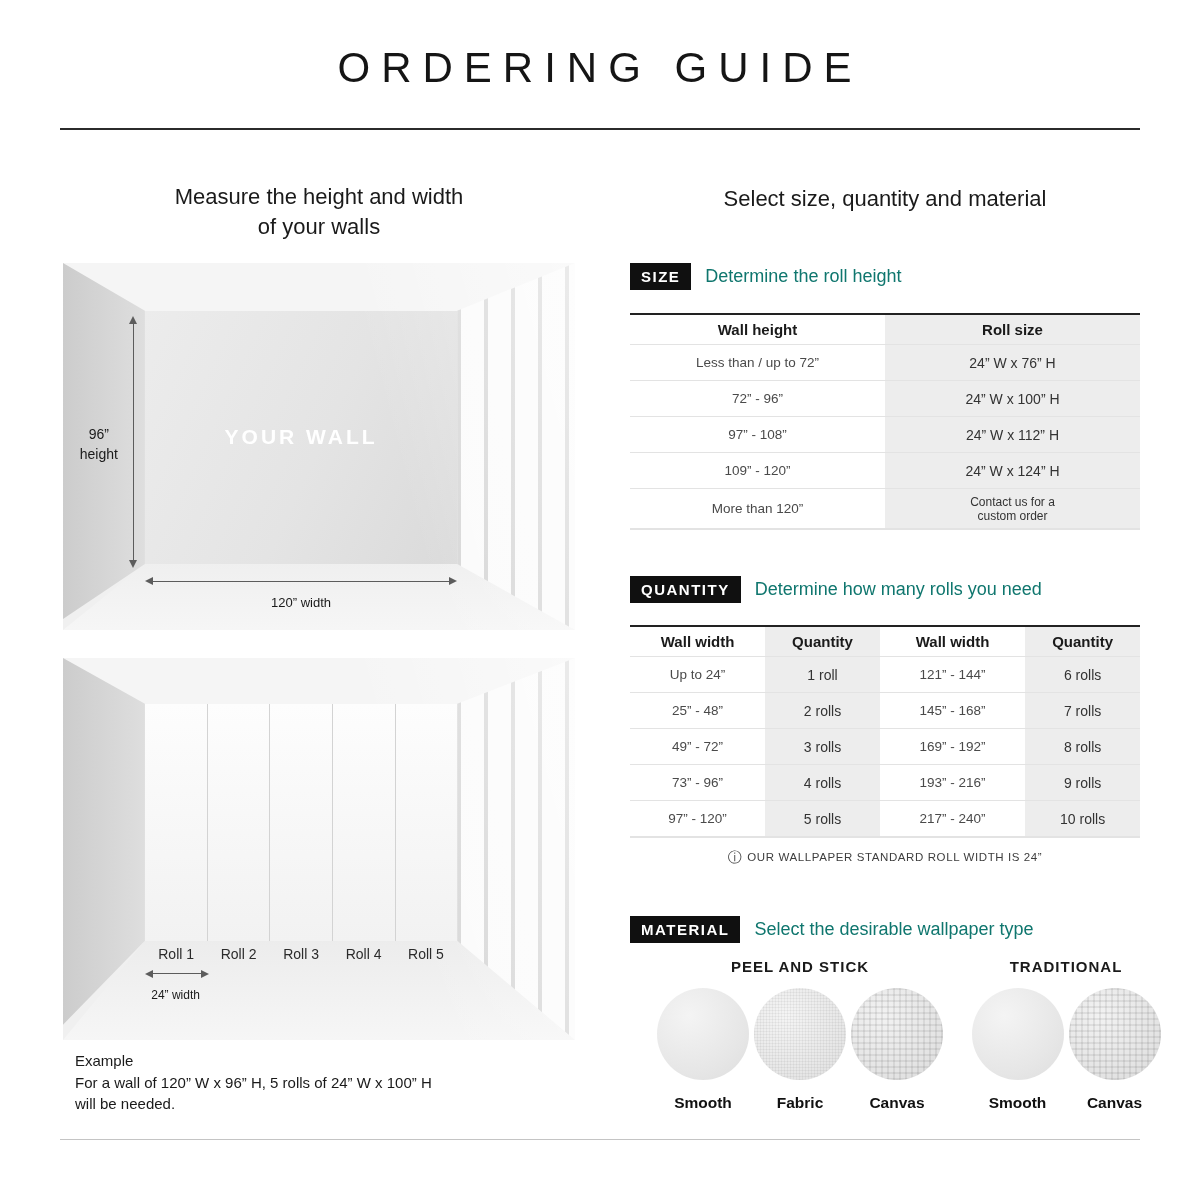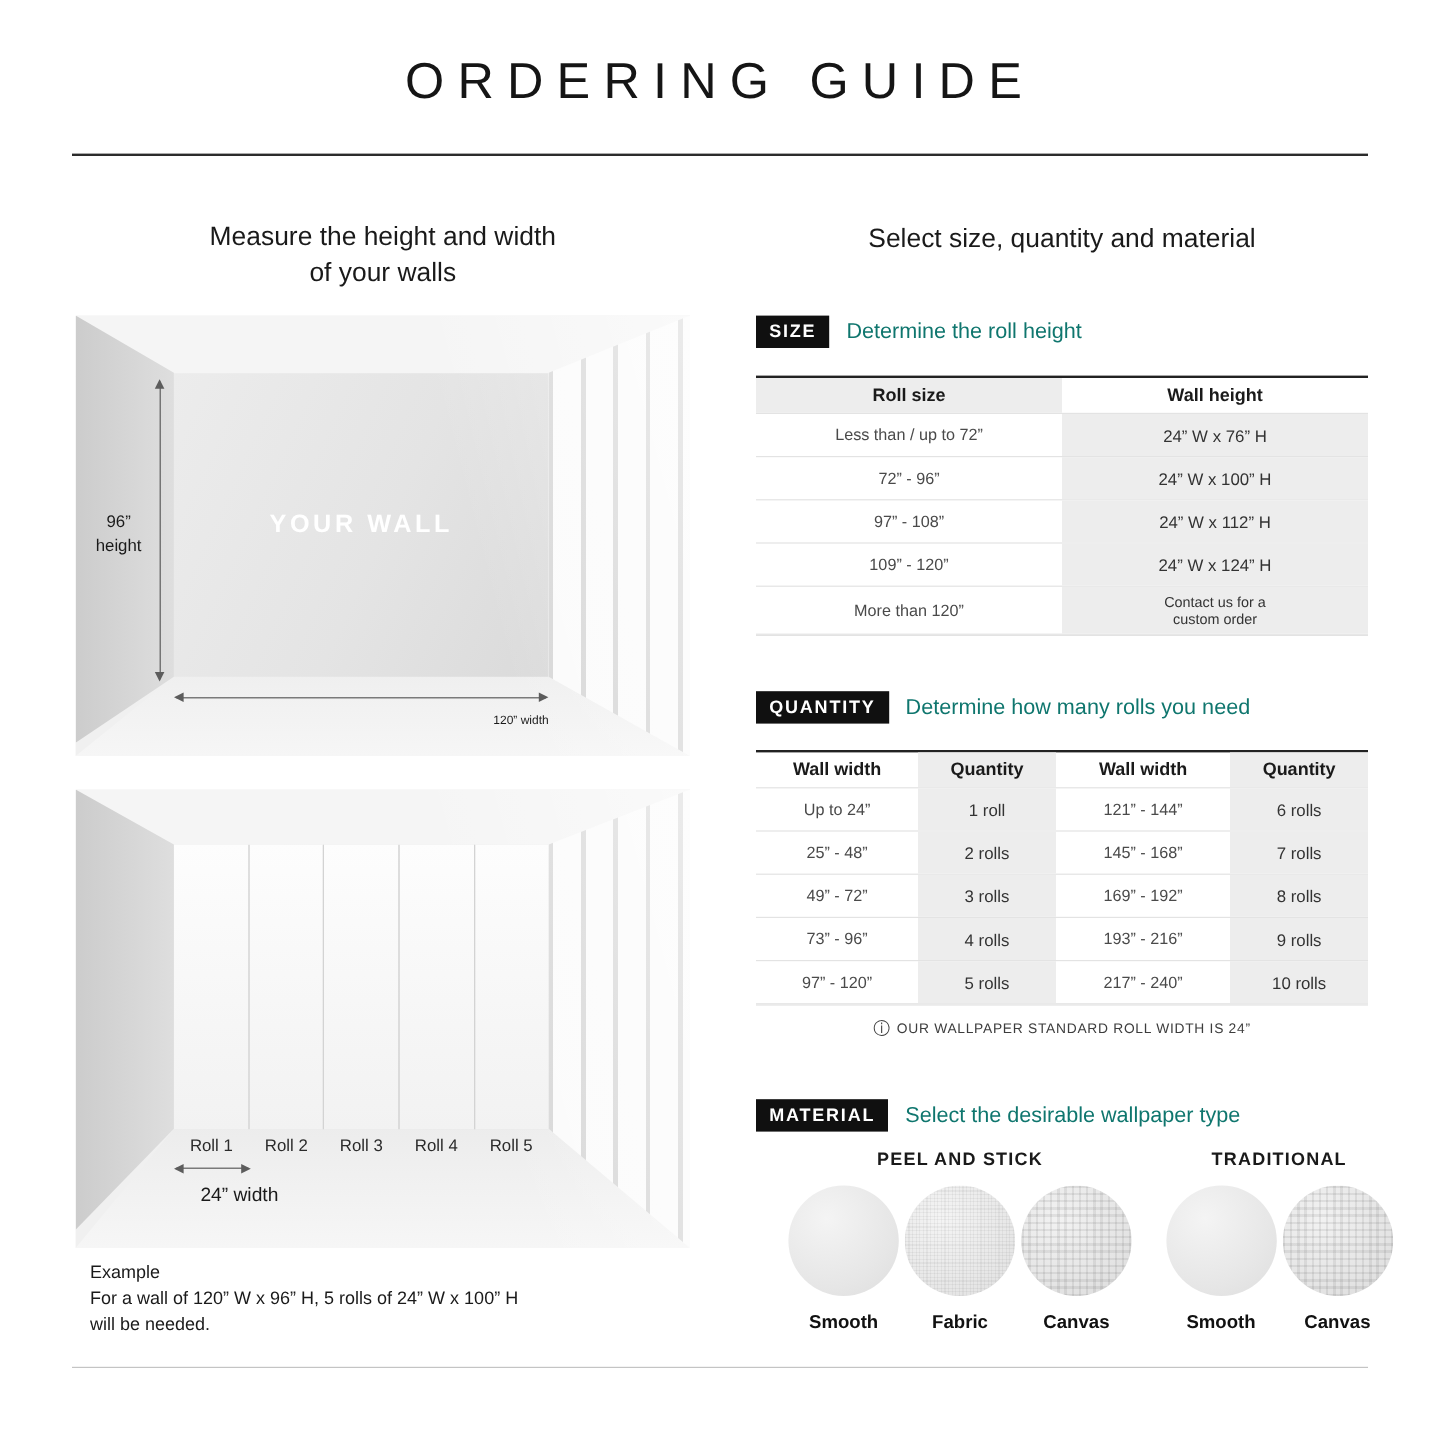--- a/index.html
+++ b/index.html
@@ -52,22 +52,22 @@
   .dim-v::before, .dim-v::after, .dim-h::before, .dim-h::after { content:""; position:absolute; width:0; height:0; }
   .dim-v::before { top:-2px; left:-4.5px; border-left:4px solid transparent; border-right:4px solid transparent; border-bottom:8px solid #5c5c5c; }
   .dim-v::after  { bottom:-2px; left:-4.5px; border-left:4px solid transparent; border-right:4px solid transparent; border-top:8px solid #5c5c5c; }
   .dim-h::before { left:-2px; top:-4.5px; border-top:4px solid transparent; border-bottom:4px solid transparent; border-right:8px solid #5c5c5c; }
   .dim-h::after  { right:-2px; top:-4.5px; border-top:4px solid transparent; border-bottom:4px solid transparent; border-left:8px solid #5c5c5c; }
   .dim-v1 { left:13.6%; top:15%; height:67.5%; }
   .dim-h1 { left:16.5%; top:86.6%; width:60%; }
   .dim-h2 { left:16.5%; top:82.5%; width:11.6%; }
   .dim-label { position:absolute; z-index:6; color:#1a1a1a; }
   .dim-label-v1 { left:1%; top:44%; width:12%; text-align:center; font-size:14px; line-height:20px; white-space:pre-line; }
-  .dim-label-h1 { left:16%; top:90.5%; width:61%; text-align:right; font-size:10px; }
-  .dim-label-h2 { left:11%; top:86.3%; width:22%; text-align:right; font-size:16px; }
+  .dim-label-h1 { left:16%; top:90.5%; width:61%; text-align:center; font-size:13px; }
+  .dim-label-h2 { left:11%; top:86.3%; width:22%; text-align:center; font-size:12px; }
 
   .example { position:absolute; top:1050px; left:75px; width:470px; font-size:15px; line-height:21px; }
   .example-title { margin-bottom:1px; }
   .example-text { white-space:pre-line; }
 
   
   .section-header { position:absolute; left:630px; display:flex; align-items:center; gap:14px; }
   .size-header { top:263px; }
   .qty-header { top:576px; }
   .mat-header { top:916px; }
@@ -178,22 +178,22 @@
     <div class="example-text">For a wall of 120” W x 96” H, 5 rolls of 24” W x 100” H
 will be needed.</div>
   </div>
 
   <div class="section-header size-header">
     <span class="badge">SIZE</span>
     <span class="section-sub">Determine the roll height</span>
   </div>
   <div class="tbl size-table">
     <div class="t-head">
+      <div class="cell th sz-c1">Wall height</div>
       <div class="cell th sz-c2 gray">Roll size</div>
-      <div class="cell th sz-c1">Wall height</div>
     </div>
     <div class="t-row">
       <div class="cell sz-c1">Less than / up to 72”</div>
       <div class="cell sz-c2 gray">24” W x 76” H</div>
     </div>
     <div class="t-row">
       <div class="cell sz-c1">72” - 96”</div>
       <div class="cell sz-c2 gray">24” W x 100” H</div>
     </div>
     <div class="t-row">

